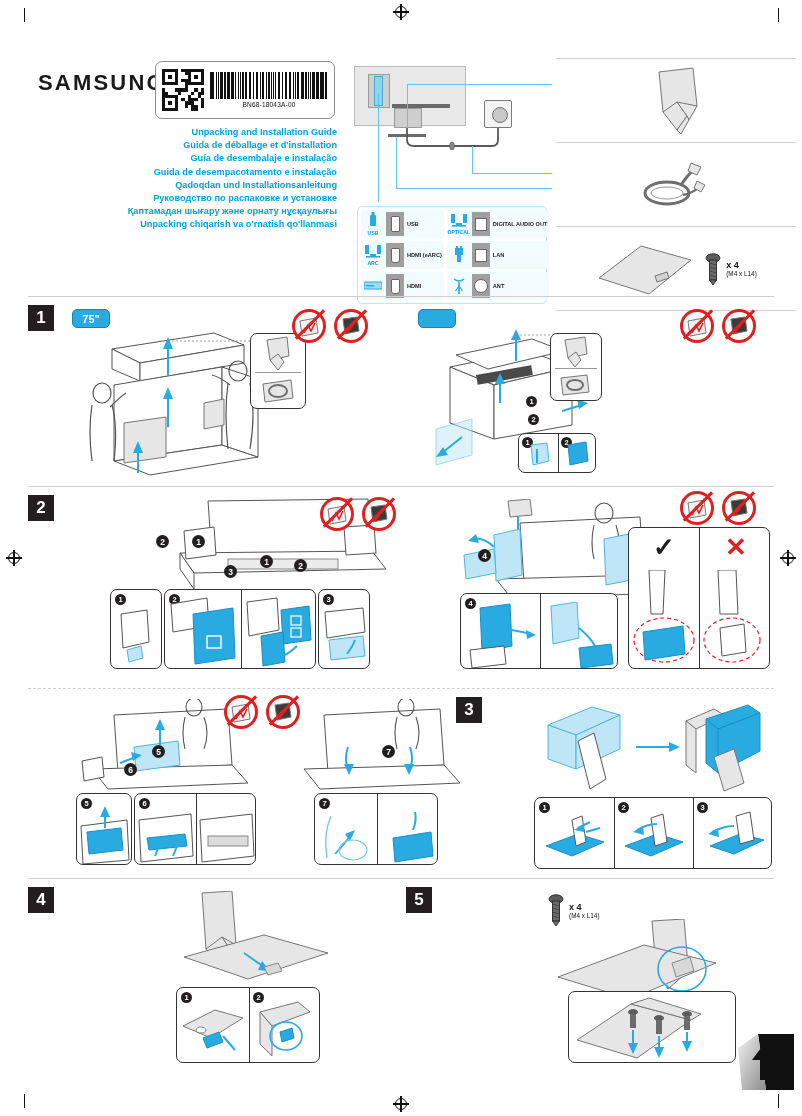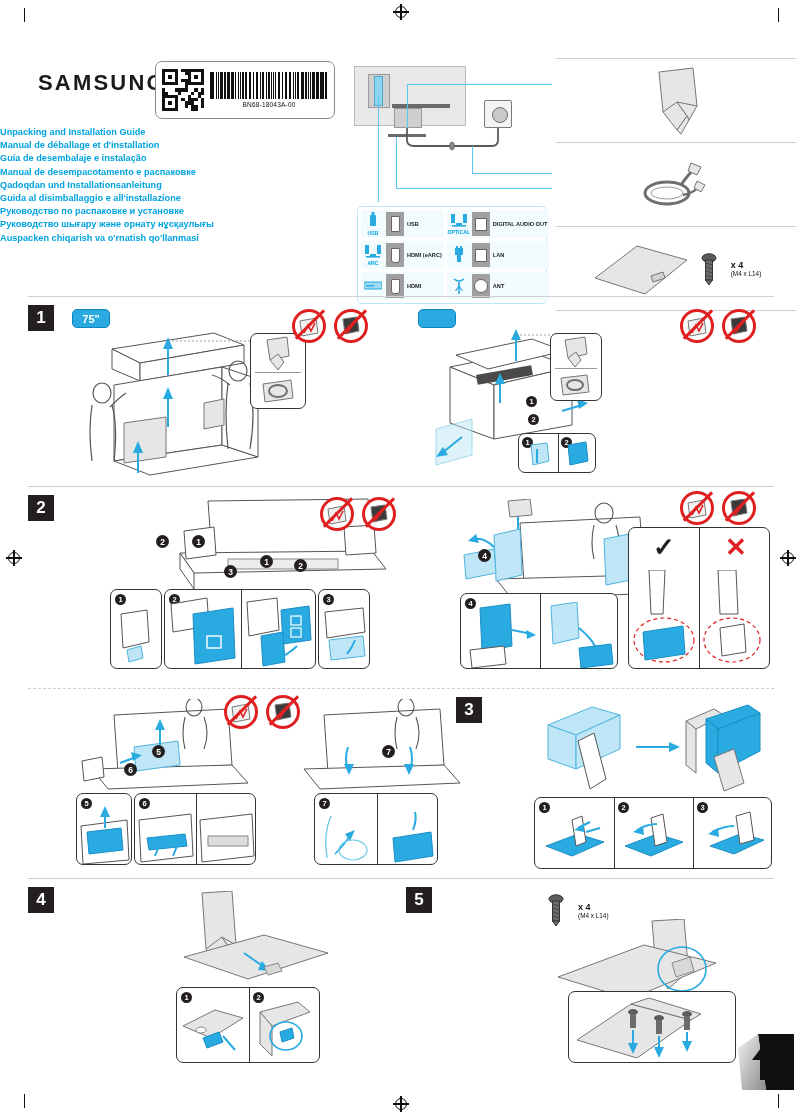--- a/index.html
+++ b/index.html
@@ -50,21 +50,21 @@
   }
   .qr { width: 42px; height: 42px; position: relative; background: #fff; }
   .qr .cell { position: absolute; background: #111; }
   .barcode-wrap { flex: 1; display: flex; flex-direction: column; align-items: center; margin-left: 7px; }
   .barcode { height: 27px; width: 118px; display: flex; gap: 0; align-items: stretch; }
   .barcode i { display: block; background: #111; height: 100%; }
   .barcode-text { font-size: 6.5px; color: #111; margin-top: 2px; letter-spacing: .2px; }
 
   .titles {
     position: absolute; left: 0; top: 98px; width: 345px;
-    text-align: left; padding-right: 8px;
+    text-align: right; padding-right: 8px;
   }
   .titles div {
     color: #00a3e0; font-size: 9.2px; font-weight: bold;
     line-height: 13.2px; white-space: nowrap;
   }
 
   
   .backpanel {
     position: absolute; left: 352px; top: 36px; width: 200px; height: 140px;
   }
@@ -130,21 +130,21 @@
   .acc-cell {
     position: absolute; left: 0; width: 240px; height: 84px;
     border-top: 1px solid #cfcfcf;
     display: flex; align-items: center; justify-content: center;
   }
   .acc-cell.c1 { top: 0; }
   .acc-cell.c2 { top: 84px; }
   .acc-cell.c3 { top: 168px; }
   .acc-last { position: absolute; left: 0; top: 252px; width: 240px; border-top: 1px solid #cfcfcf; }
 
-  .screw-note { display: flex; align-items: center; gap: 14px; }
+  .screw-note { display: flex; align-items: center; gap: 5px; }
   .screw-qty { font-size: 9px; font-weight: bold; color: #111; }
   .screw-spec { font-size: 6.4px; color: #111; }
 
   
   .step-sec { position: absolute; left: 28px; width: 746px; border-top: 1px solid #cfcfcf; }
   .sec1 { top: 296px; height: 186px; }
   .sec2 { top: 486px; height: 198px; }
   .sec2b { top: 688px; height: 186px; border-top: 1px dashed #cfcfcf; }
   .sec4 { top: 878px; height: 186px; }
 
@@ -408,28 +408,27 @@
             <i style="width: 0.8px; background: transparent;"></i>
             <i style="width: 1.6px;"></i>
             <i style="width: 1.6px; background: transparent;"></i>
           </div>
         <div class="barcode-text">BN68-18043A-00</div>
       </div>
     </div>
 
     <div class="titles" id="titles">
         <div>Unpacking and Installation Guide</div>
-        <div>Manual de déballage et d'installation</div>
+        <div>Guida de déballage et d'installation</div>
         <div>Guía de desembalaje e instalação</div>
-        <div>Manual de desempacotamento e распаковке</div>
+        <div>Guida de desempacotamento e instalação</div>
         <div>Qadoqdan und Installationsanleitung</div>
-        <div>Guida al disimballaggio e all'installazione</div>
         <div>Руководство по распаковке и установке</div>
-        <div>Руководство шығару және орнату нұсқаулығы</div>
-        <div>Auspacken chiqarish va o'rnatish qo'llanmasi</div>
+        <div>Қаптамадан шығару және орнату нұсқаулығы</div>
+        <div>Unpacking chiqarish va o'rnatish qo'llanmasi</div>
       </div>
 
     <div class="backpanel">
       <div class="bp-tv"></div>
       <div class="bp-inner" style="left:16px;top:10px;width:22px;height:34px;"></div>
       <div class="bp-inner" style="left:22px;top:12px;width:9px;height:30px;background:#8fd3ef;border-color:#4aa8cd;"></div>
       <div class="bp-dark" style="left:40px;top:40px;width:58px;height:4px;"></div>
       <div class="bp-inner" style="left:42px;top:44px;width:28px;height:20px;"></div>
       <div class="bp-dark" style="left:36px;top:70px;width:38px;height:3px;"></div>
       <svg class="shp" style="left:0;top:0;width:200px;height:140px;" viewBox="0 0 200 140">

